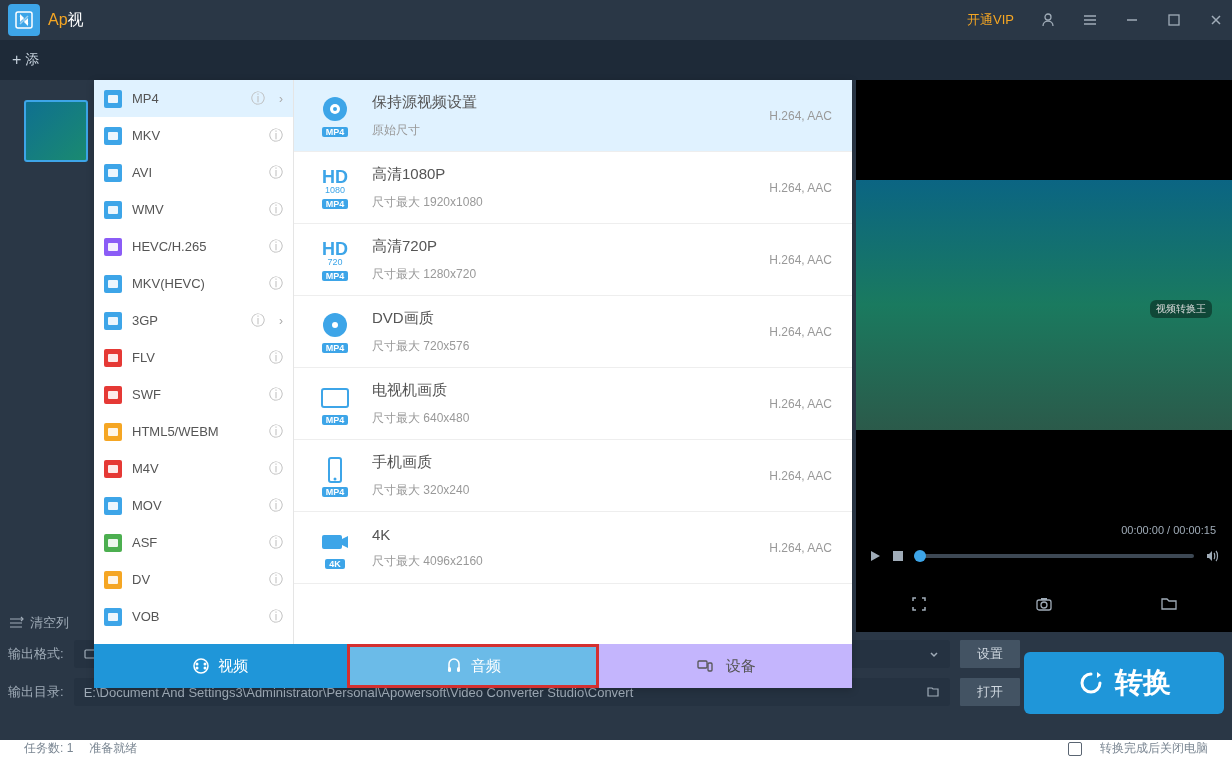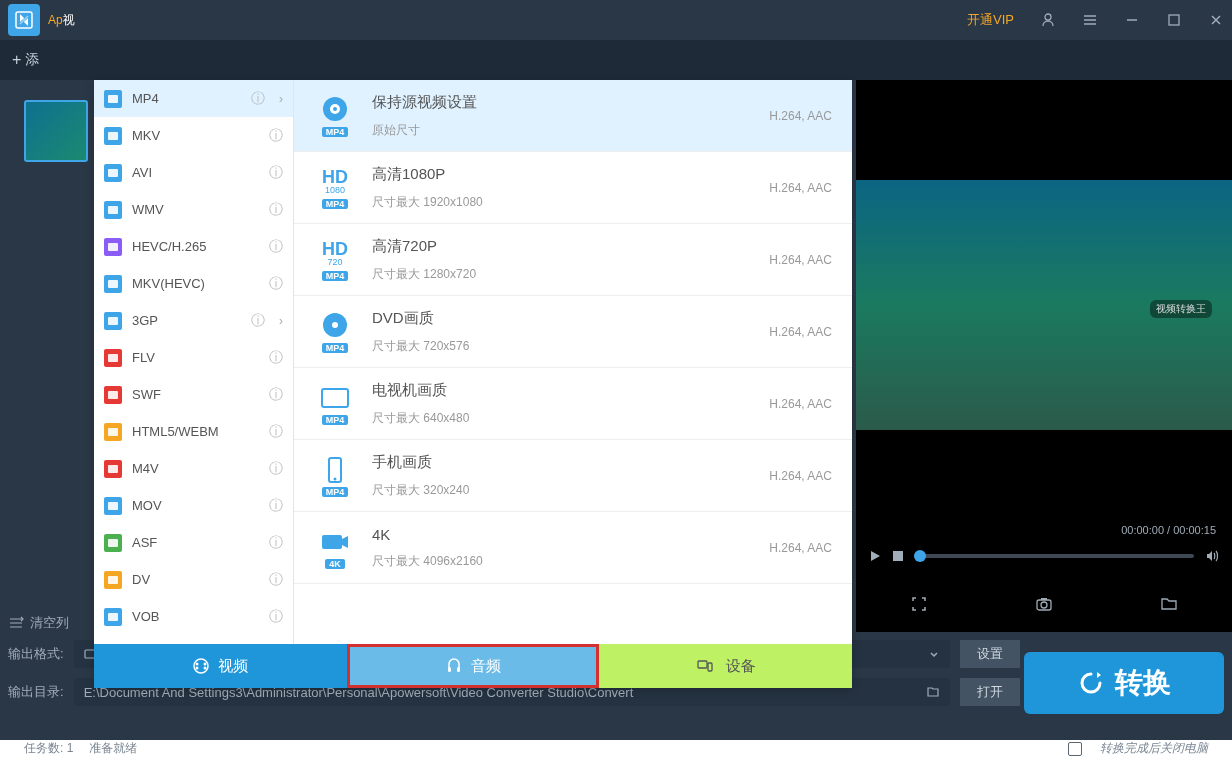--- a/index.html
+++ b/index.html
@@ -1,20 +1,20 @@
 <!DOCTYPE html>
 <html><head>
 <meta charset="utf-8">
 <style>
 * { margin: 0; padding: 0; box-sizing: border-box; font-family: "Microsoft YaHei", Arial, sans-serif; }
 body { background: #2a3746; width: 1232px; height: 772px; overflow: hidden; position: relative; }
 
 .titlebar { height: 40px; background: #2a3746; display: flex; align-items: center; padding: 0 8px; }
 .titlebar .logo { width: 32px; height: 32px; background: #3da5e8; border-radius: 4px; margin-right: 8px; display: flex; align-items: center; justify-content: center; color: white; font-size: 18px; }
-.titlebar .app-name { color: #fff; font-size: 12px; }
+.titlebar .app-name { color: #fff; font-size: 16px; }
 .titlebar .right-controls { margin-left: auto; display: flex; align-items: center; gap: 26px; color: #a0acb8; }
 .titlebar .vip { color: #f5a623; font-size: 13px; }
 .win-btn { width: 16px; height: 16px; display: flex; align-items: center; justify-content: center; cursor: pointer; color: #a0acb8; }
 
 .toolbar { height: 40px; background: #1e2a38; display: flex; align-items: center; padding: 0 12px; }
 .toolbar .add-btn { color: #c5d0db; font-size: 14px; display: flex; align-items: center; gap: 4px; }
 
 .main-area { display: flex; height: 552px; }
 .left-panel { width: 856px; position: relative; }
 .right-panel { width: 376px; background: #000; position: relative; }
@@ -40,21 +40,21 @@
 .preset-badge { background: #3da5e8; color: white; font-size: 9px; padding: 0 4px; border-radius: 2px; font-weight: bold; }
 .preset-text { flex: 1; }
 .preset-title { color: #555; font-size: 15px; }
 .preset-sub { color: #999; font-size: 12px; margin-top: 10px; }
 .preset-codec { color: #999; font-size: 12px; }
 
 .popup-tabs { height: 44px; display: flex; }
 .ptab { flex: 1; display: flex; align-items: center; justify-content: center; gap: 8px; font-size: 15px; cursor: pointer; }
 .ptab.video { background: #1f96d9; color: white; }
 .ptab.audio { background: #6bbbe8; color: white; position: relative; }
-.ptab.device { background: #bef264; color: #555; gap: 12px; }
+.ptab.device { background: #c4b5fd; color: #555; gap: 12px; }
 .audio-highlight { position: absolute; inset: 0; border: 3px solid #d43030; pointer-events: none; }
 
 .video-preview { width: 100%; height: 250px; margin-top: 100px; background: linear-gradient(180deg, #0b6583 0%, #1a7a5f 50%, #2b5a4a 100%); position: relative; }
 .watermark { position: absolute; right: 20px; top: 120px; background: rgba(0,0,0,0.4); color: #ddd; font-size: 10px; padding: 2px 6px; border-radius: 6px; }
 
 .video-controls { position: absolute; bottom: 56px; left: 0; right: 0; height: 40px; display: flex; align-items: center; padding: 0 12px; gap: 10px; }
 .play-btn, .stop-btn { color: #a0acb8; cursor: pointer; }
 .progress-track { flex: 1; height: 4px; background: #3d4854; border-radius: 2px; position: relative; }
 .progress-dot { position: absolute; left: 0; top: -4px; width: 12px; height: 12px; background: #3da5e8; border-radius: 50%; }
 .time-display { position: absolute; bottom: 96px; right: 16px; color: #a0acb8; font-size: 11px; }
@@ -65,21 +65,21 @@
 
 .bottom-bar { height: 100px; padding: 0 8px; display: flex; gap: 4px; }
 .bottom-left { flex: 1; display: flex; flex-direction: column; gap: 10px; padding-top: 8px; }
 .output-row { display: flex; align-items: center; gap: 10px; color: #a0acb8; font-size: 13px; }
 .output-row .field { flex: 1; background: #253241; height: 28px; border-radius: 3px; display: flex; align-items: center; padding: 0 10px; justify-content: space-between; }
 .output-row .small-btn { width: 60px; height: 28px; background: #435363; color: #d0d8e0; border-radius: 1px; display: flex; align-items: center; justify-content: center; cursor: pointer; font-size: 13px; }
 
 .convert-btn { width: 200px; height: 62px; background: #1f96d9; border-radius: 6px; display: flex; align-items: center; justify-content: center; color: white; font-size: 28px; font-weight: bold; gap: 10px; cursor: pointer; margin-top: 20px; }
 
 .status-bar { position: absolute; bottom: 0; left: 0; right: 0; height: 32px; background: #ffffff; display: flex; align-items: flex-start; padding: 0 24px; color: #7a8692; font-size: 12px; }
-.status-bar .shutdown { margin-left: auto; display: flex; align-items: center; gap: 18px; font-style: italic; }
+.status-bar .shutdown { margin-left: auto; display: flex; align-items: center; gap: 18px; }
 .chk { width: 14px; height: 14px; border: 1px solid #5a6572; border-radius: 2px; }
 
 svg { display: block; }
 </style>
 </head>
 <body>
 
 <div class="titlebar">
   <div class="logo">
     <svg width="20" height="20" viewBox="0 0 20 20">

